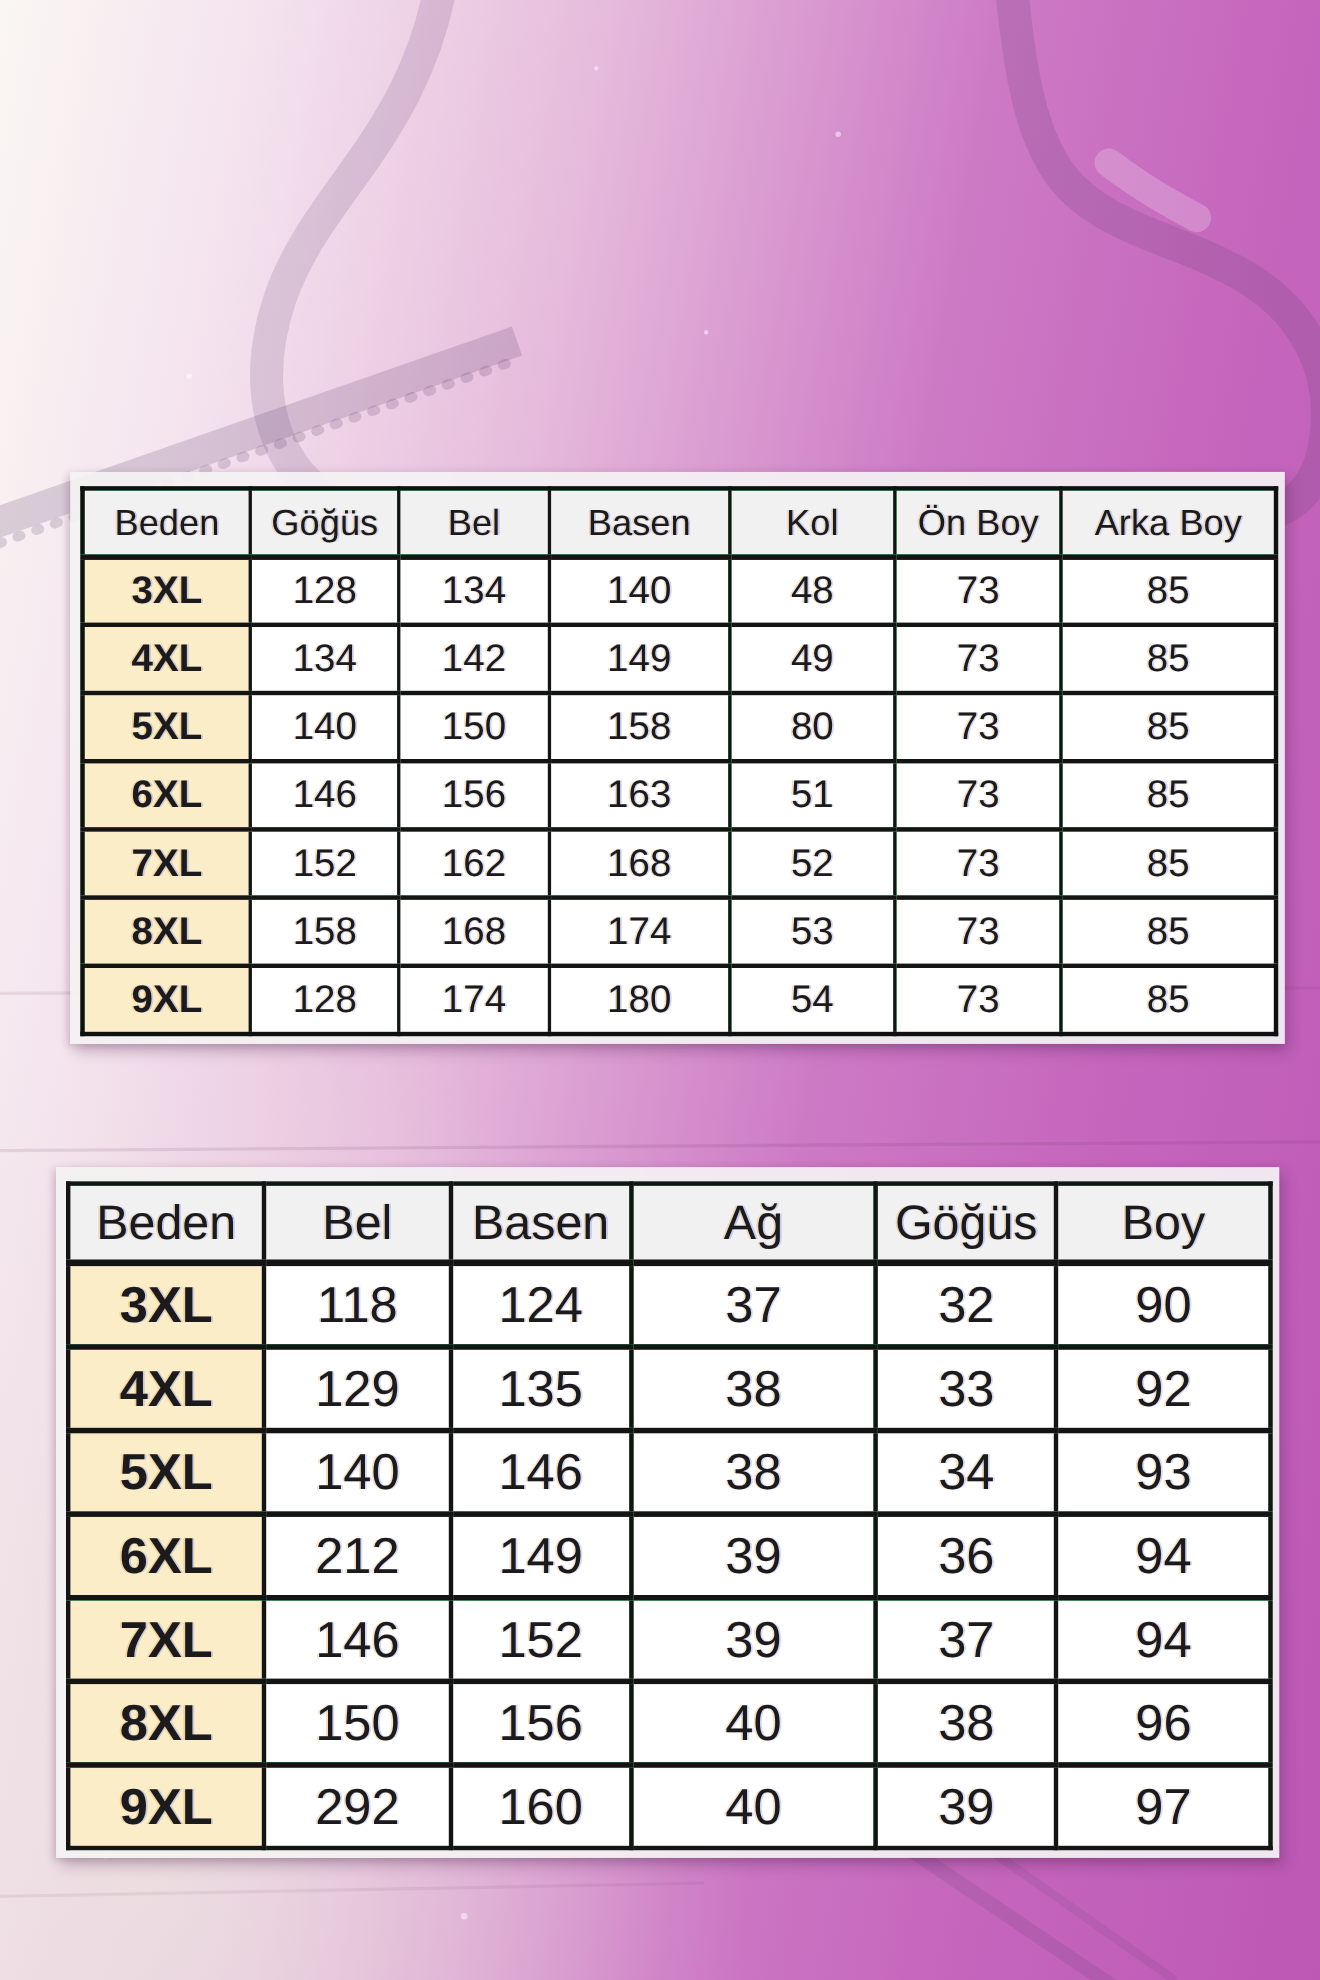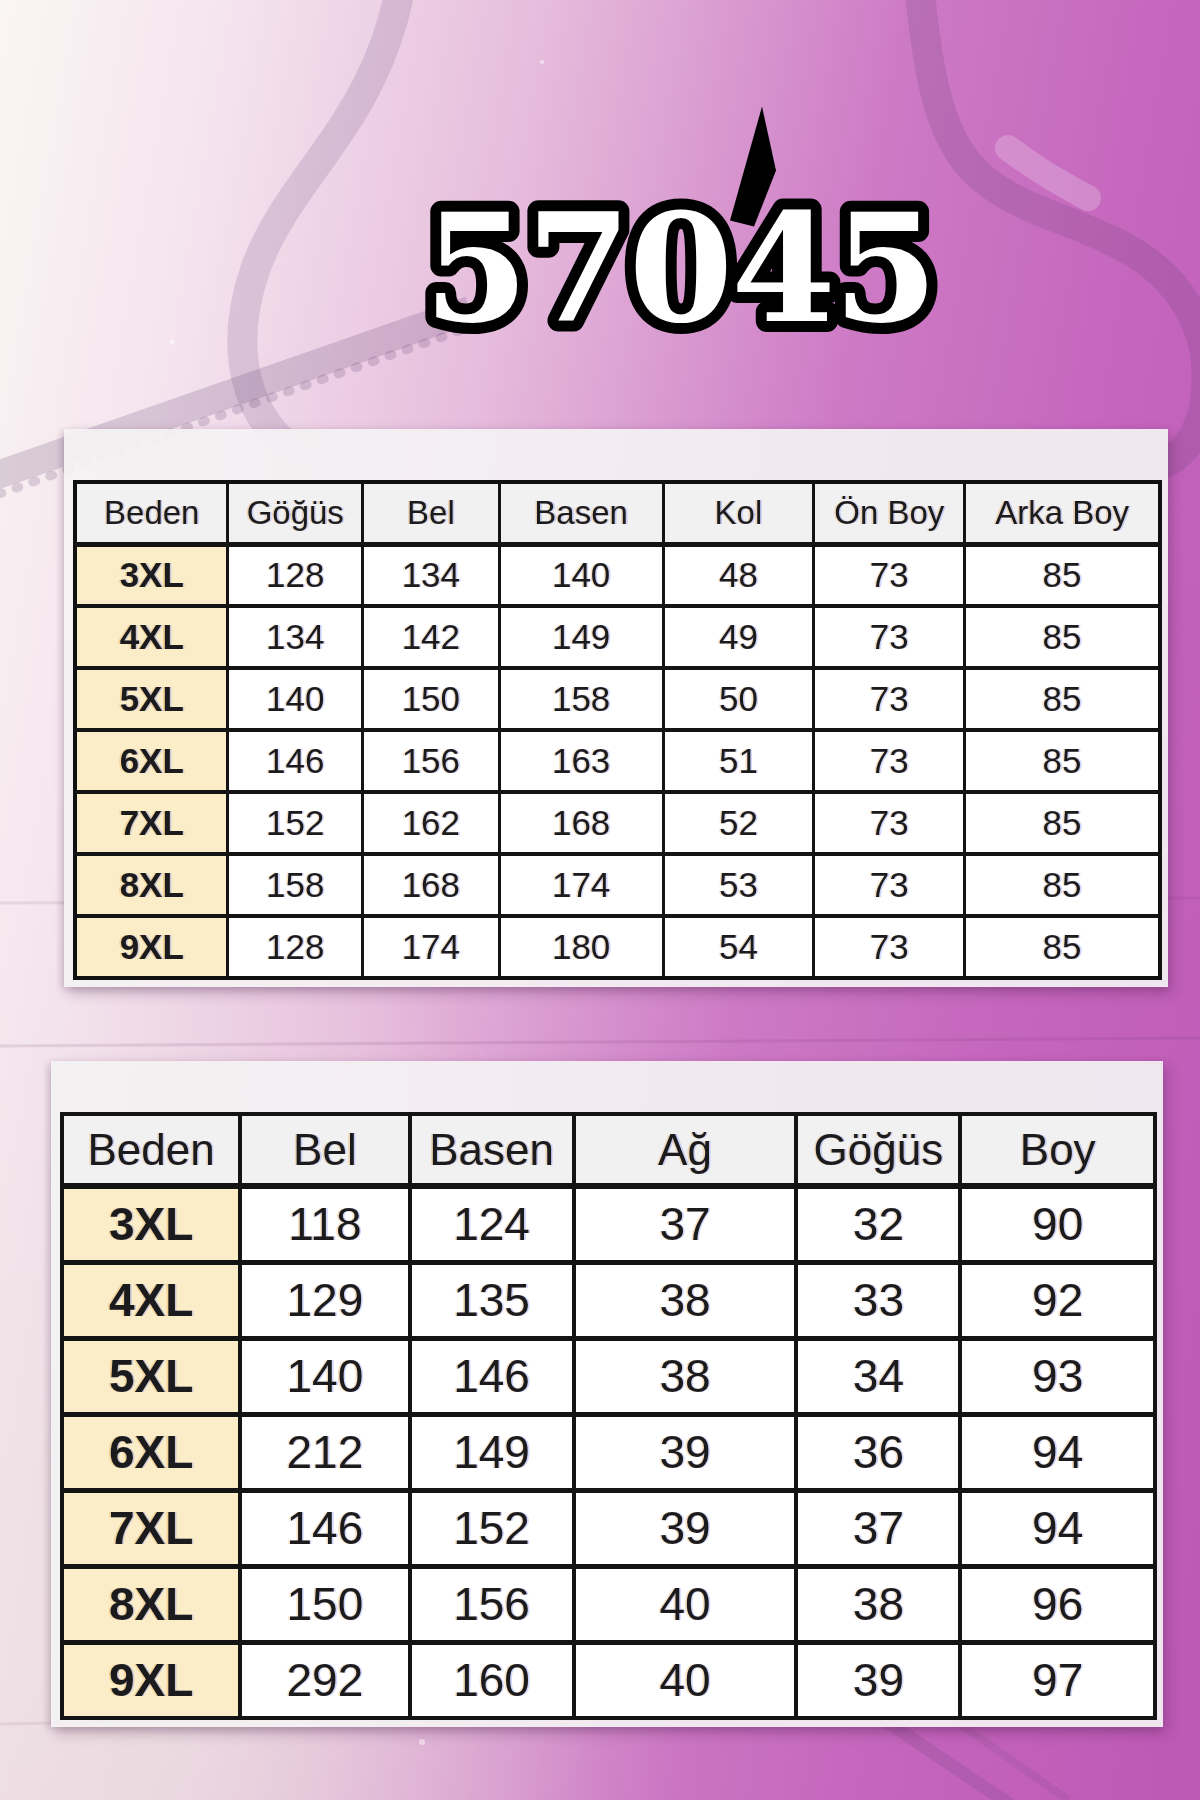--- a/index.html
+++ b/index.html
@@ -33,21 +33,20 @@
     background:rgba(244,242,243,0.92);
     box-shadow:4px 6px 12px rgba(70,25,70,0.28), -3px 2px 6px rgba(70,25,70,0.15);
   }
   .tbl-wrap.t1{left:64px;top:429px;width:1089px;padding:13px 6px 7px 9px;}
   .tbl-wrap.t2{left:51px;top:1061px;width:1097px;padding:13px 6px 7px 9px;}
   table{
     border-collapse:collapse;
     table-layout:fixed;
     width:100%;
     background:#86efac;
-    margin-top:38px;
   }
   th,td{
     text-align:center;
     vertical-align:middle;
     color:#1b1b1e;
     overflow:hidden;
     white-space:nowrap;
     text-shadow:1.6px 0 0 rgba(85,110,255,0.28), -1.6px 0 0 rgba(235,140,20,0.28);
   }
   th{background:#f1f1f1;font-weight:normal;}
@@ -113,26 +112,20 @@
         <circle cx="172" cy="342" r="2.5"></circle>
       <circle cx="542" cy="62" r="2"></circle>
         <circle cx="1122" cy="1432" r="3"></circle>
         <circle cx="332" cy="1122" r="2"></circle>
       <circle cx="188" cy="1608" r="2"></circle>
         <circle cx="96" cy="1688" r="2.5"></circle>
         <circle cx="280" cy="1560" r="2"></circle>
     </g>
   </svg>
 
-  <div class="title-wrap">
-    <svg viewBox="0 0 740 225">
-      <polygon points="420,80 452,-34 466,30 444,86" fill="#000000"></polygon>
-      <text x="370" y="180" text-anchor="middle">57045</text>
-    </svg>
-  </div>
 
   <div class="tbl-wrap t1">
     <table>
         <colgroup>
           <col style="width: 14.1%;">
           <col style="width: 12.4%;">
           <col style="width: 12.6%;">
           <col style="width: 15.1%;">
           <col style="width: 13.9%;">
           <col style="width: 13.9%;">
@@ -166,21 +159,21 @@
             <td>149</td>
             <td>49</td>
             <td>73</td>
             <td>85</td>
           </tr>
           <tr>
             <td class="size-col">5XL</td>
             <td>140</td>
             <td>150</td>
             <td>158</td>
-            <td>50</td>
+            <td>80</td>
             <td>73</td>
             <td>85</td>
           </tr>
           <tr>
             <td class="size-col">6XL</td>
             <td>146</td>
             <td>156</td>
             <td>163</td>
             <td>51</td>
             <td>73</td>

